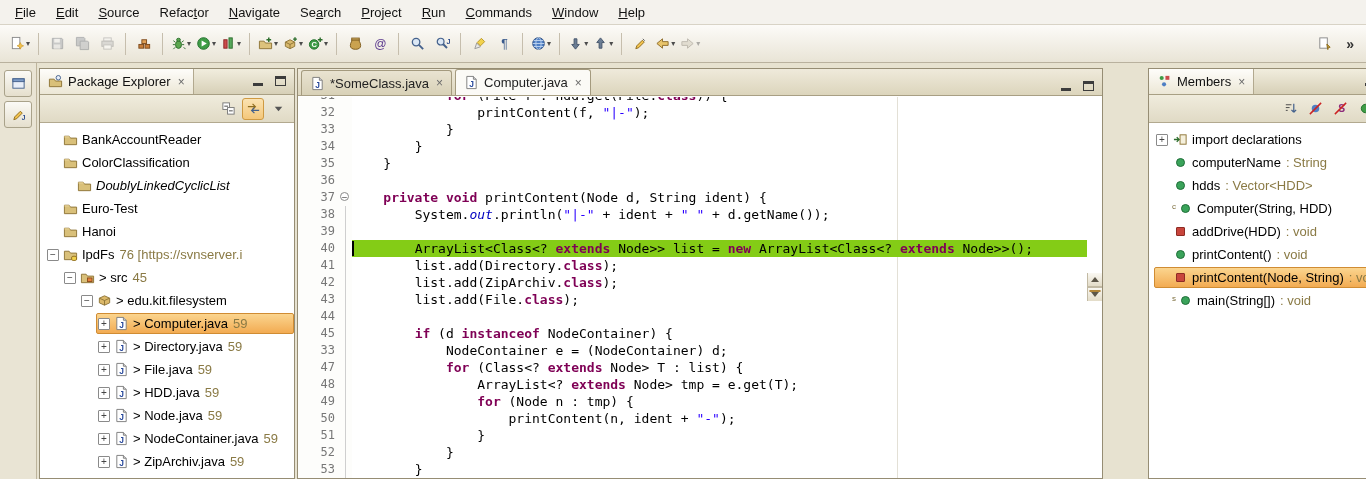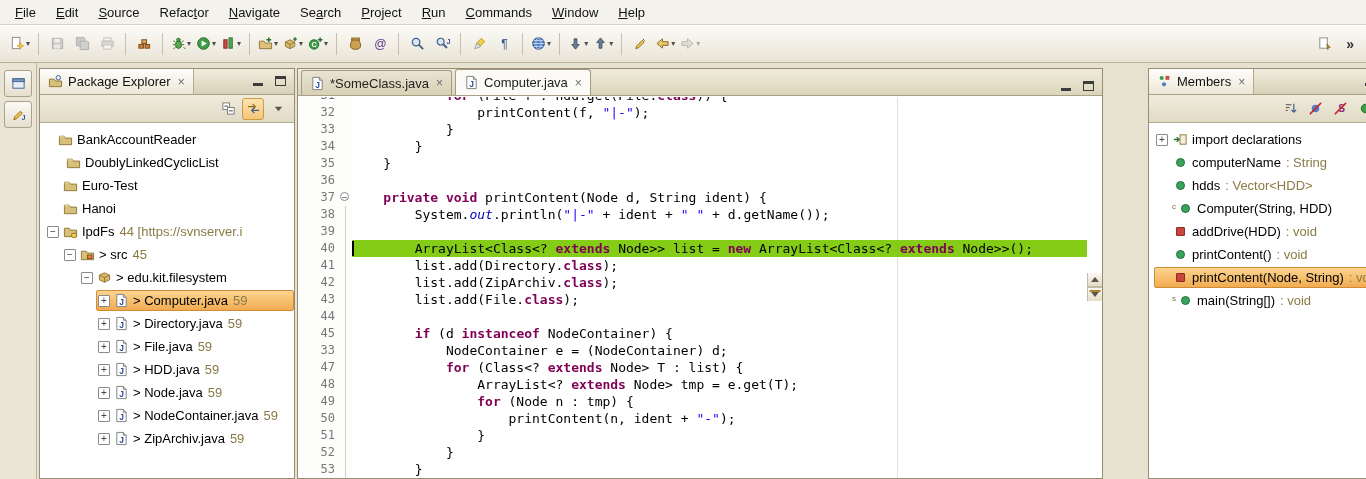--- a/index.html
+++ b/index.html
@@ -426,33 +426,45 @@
         </span>
         <span class="vtbtn">
           <span class="icon">
             <svg width="15" height="15" viewBox="0 0 16 16" xmlns="http://www.w3.org/2000/svg">
               <path d="M4 6h8l-4 5z" fill="#555"></path>
             </svg>
           </span>
         </span>
       </div>
     <div class="vbody">
-        <div class="trow" style="">
+        <div class="trow" style="padding-left: 5px;">
           <span class="rowc">
             <span class="exp none"></span>
             <span class="icon tic">
               <svg width="15" height="15" viewBox="0 0 16 16" xmlns="http://www.w3.org/2000/svg">
                 <path d="M1.5 4.5h5l1.5 2h6.5v7h-13z" fill="#d9c07a" stroke="#8e7436"></path>
                 <path d="M1.5 4.5h5l1 1.3H1.5z" fill="#e6d195"></path>
               </svg>
             </span>
             <span class="tlabel">BankAccountReader</span>
           </span>
         </div>
-        <div class="trow" style="padding-left: 8px;">
+        <div class="trow" style="padding-left: 5px;">
+          <span class="rowc">
+            <span class="exp none"></span>
+            <span class="icon tic">
+              <svg width="15" height="15" viewBox="0 0 16 16" xmlns="http://www.w3.org/2000/svg">
+                <path d="M1.5 4.5h5l1.5 2h6.5v7h-13z" fill="#d9c07a" stroke="#8e7436"></path>
+                <path d="M1.5 4.5h5l1 1.3H1.5z" fill="#e6d195"></path>
+              </svg>
+            </span>
+            <span class="tlabel">ColorClassification</span>
+          </span>
+        </div>
+        <div class="trow" style="padding-left: 19px; font-style: italic;">
           <span class="rowc">
             <span class="exp none"></span>
             <span class="icon tic">
               <svg width="15" height="15" viewBox="0 0 16 16" xmlns="http://www.w3.org/2000/svg">
                 <path d="M1.5 4.5h5l1.5 2h6.5v7h-13z" fill="#d9c07a" stroke="#8e7436"></path>
                 <path d="M1.5 4.5h5l1 1.3H1.5z" fill="#e6d195"></path>
               </svg>
             </span>
             <span class="tlabel">DoublyLinkedCyclicList</span>
           </span>
@@ -485,21 +497,21 @@
           <span class="rowc">
             <span class="exp">−</span>
             <span class="icon tic">
               <svg width="15" height="15" viewBox="0 0 16 16" xmlns="http://www.w3.org/2000/svg">
                 <path d="M1.5 4.5h5l1.5 2h6.5v7h-13z" fill="#d9c07a" stroke="#8e7436"></path>
                 <ellipse cx="11.8" cy="11" rx="2.6" ry="1.2" fill="#f2d24d" stroke="#8e6c1e"></ellipse>
                 <path d="M9.2 11v2.2c0 .7 1.2 1.2 2.6 1.2s2.6-.5 2.6-1.2V11" fill="#f2d24d" stroke="#8e6c1e"></path>
               </svg>
             </span>
             <span class="tlabel">IpdFs</span>
-            <span class="tdec">44 [https://svnserver.i</span>
+            <span class="tdec">76 [https://svnserver.i</span>
           </span>
         </div>
         <div class="trow" style="padding-left: 22px;">
           <span class="rowc">
             <span class="exp">−</span>
             <span class="icon tic">
               <svg width="15" height="15" viewBox="0 0 16 16" xmlns="http://www.w3.org/2000/svg">
                 <path d="M1.5 4.5h5l1.5 2h6.5v7h-13z" fill="#d9c07a" stroke="#8e7436"></path>
                 <rect x="8" y="8.5" width="4.8" height="3.8" fill="#e8833a" stroke="#8e4c1e"></rect>
               </svg>

